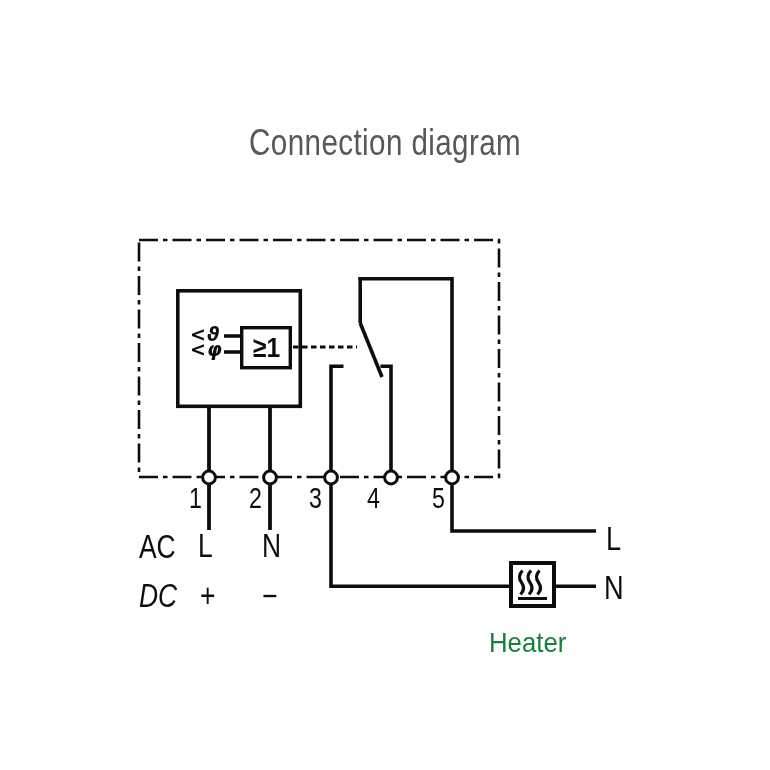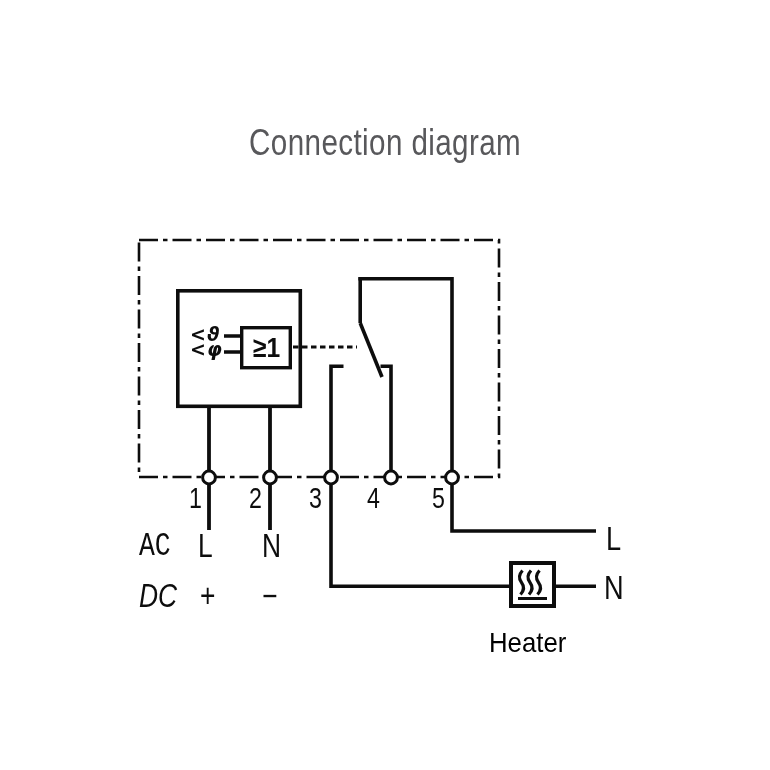--- a/index.html
+++ b/index.html
@@ -24,21 +24,21 @@
   .sensor{font-size:19px;font-weight:600;font-style:italic;
           font-family:"DejaVu Sans", sans-serif;letter-spacing:1px;}
   .gate-box{
     position:absolute;left:240px;top:326px;width:52px;height:43px;
     display:flex;align-items:center;justify-content:center;
   }
   .gate-box .g{
     font-size:28px;font-weight:700;display:inline-block;
     transform:scaleX(0.88);transform-origin:center center;letter-spacing:0px;
   }
-  .heater-lbl{font-size:28px;color:#000000;font-weight:400;}
+  .heater-lbl{font-size:28px;color:#15803d;font-weight:400;}
   .heater-lbl .cond{transform:scaleX(0.92);}
 </style>
 </head>
 <body>
 
 <div class="stage">
 
   <svg width="770" height="770" viewBox="0 0 770 770">
     <g fill="none" stroke="#0d0d0d">
 
@@ -102,21 +102,21 @@
     <span class="cond">1</span></div>
   <div class="lbl term" style="left:249px;top:484px;">
     <span class="cond">2</span></div>
   <div class="lbl term" style="left:309px;top:484px;">
     <span class="cond">3</span></div>
   <div class="lbl term" style="left:367px;top:484px;">
     <span class="cond">4</span></div>
   <div class="lbl term" style="left:432px;top:484px;">
     <span class="cond">5</span></div>
 
-  <div class="lbl supply" style="left:139px;top:530px;font-family:Liberation Mono, monospace;">
+  <div class="lbl supply" style="left:139px;top:530px;">
     <span class="cond">AC</span></div>
   <div class="lbl supply" style="left:198px;top:529px;">
     <span class="cond">L</span></div>
   <div class="lbl supply" style="left:262px;top:529px;">
     <span class="cond">N</span></div>
 
   <div class="lbl supply" style="left:139px;top:579px;font-style:italic;">
     <span class="cond">DC</span></div>
   <div class="lbl supply" style="left:200px;top:579px;">
     <span class="cond">+</span></div>

